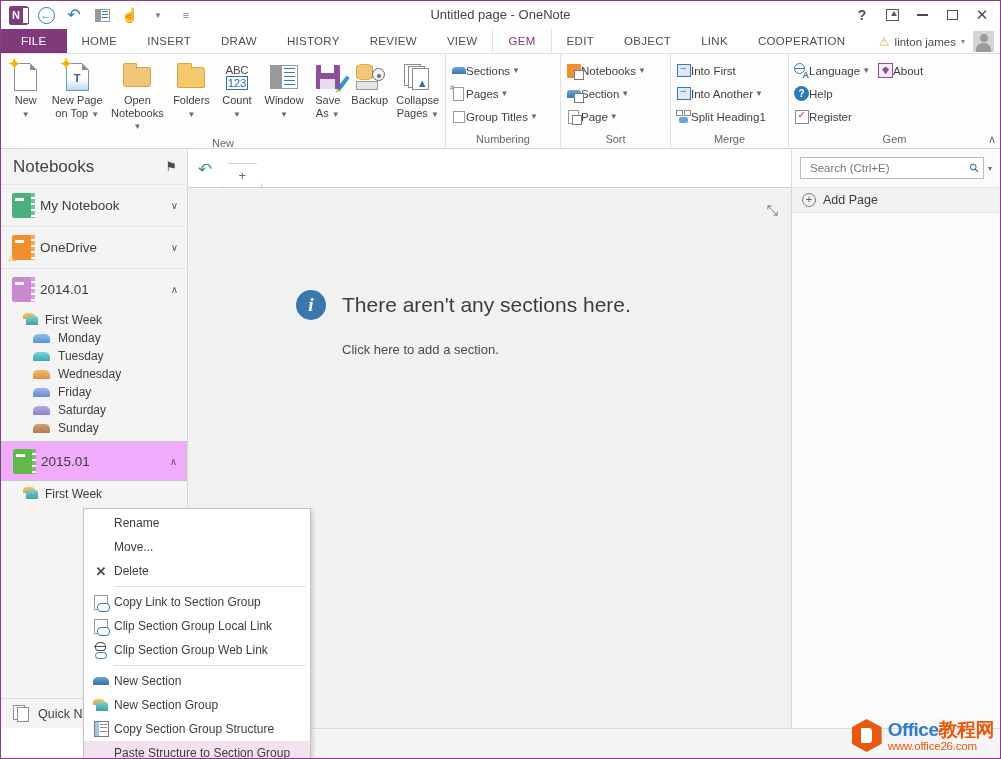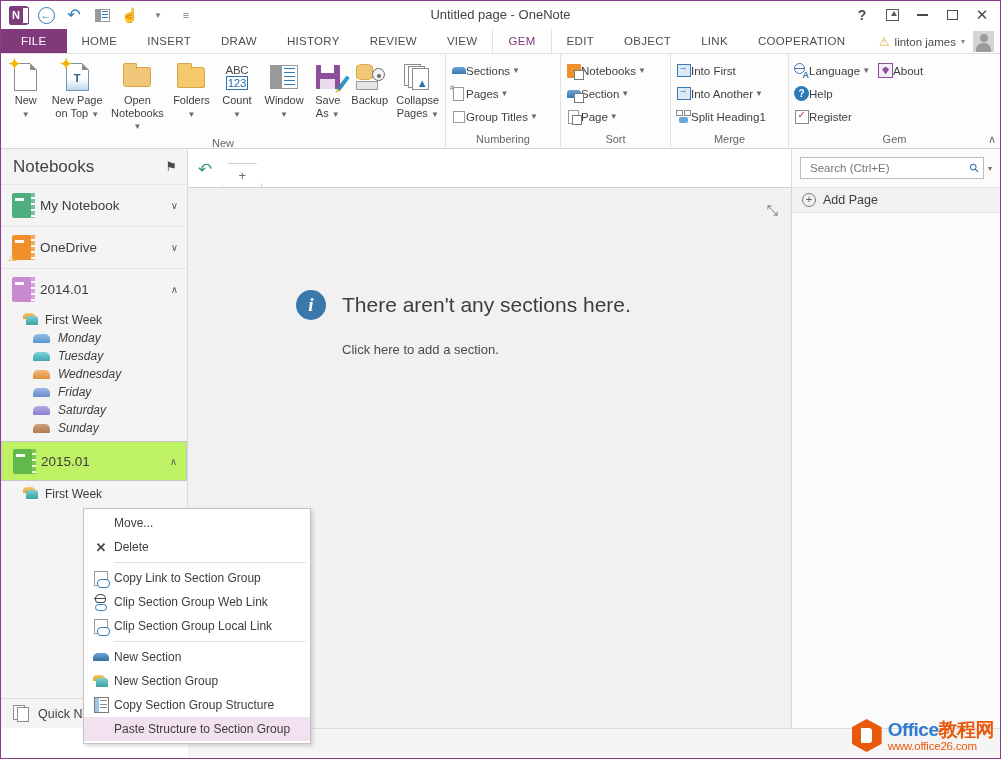--- a/index.html
+++ b/index.html
@@ -217,38 +217,38 @@
   .nav-head {
     height: 35px; display:flex; align-items:center; justify-content:space-between;
     padding: 0 10px 0 12px; background:#f4f4f4;
   }
   .nav-head .t { font-size:17px; color:#444; }
   .pin { color:#4a4a4a; font-size:13px; cursor:default; transform: rotate(0deg);}
   .nb-row {
     height: 42px; display:flex; align-items:center; gap:9px; padding:0 9px 0 11px;
     border-top:1px solid #e6e6e6; cursor:default;
   }
-  .nb-row.selected { background:#bef264; border:1px solid #c6c6c6; height:40px;}
+  .nb-row.selected { background:#f0abfc; border:1px solid #c6c6c6; height:40px;}
   .nb-ico { width:19px;height:25px;position:relative;border-radius:2px 1px 1px 2px;}
   .nb-ico::after{content:"";position:absolute;left:3px;top:5px;width:9px;height:3px;background:#fff;opacity:.95;}
   .nb-ico::before{content:"";position:absolute;right:-4px;top:0;width:4px;height:25px;
     background:repeating-linear-gradient(currentColor 0 4px, #ffffff 4px 6px);opacity:.75;}
   .nb-name{flex:1;font-size:13.5px;color:#3d3d3d;}
   .nb-caret{font-size:10px;color:#5a5a5a;}
   .nb-warn{position:absolute;left:-4px;bottom:-3px;color:#e8a33d;font-size:10px;}
 
   .grp-row {
     height: 19px; display:flex; align-items:center; gap:7px; padding-left:22px; cursor:default;
   }
   .grp-row .lbl{font-size:12px;color:#3d3d3d;}
   .grp-ico{width:15px;height:13px;position:relative;flex:none;}
   .grp-ico::before{content:"";position:absolute;left:0;top:0;width:12px;height:6px;border-radius:4px 4px 0 0;background:linear-gradient(#f3c96b,#dba334);}
   .grp-ico::after{content:"";position:absolute;left:3px;top:3px;width:12px;height:9px;border-radius:3px 3px 1px 1px;background:linear-gradient(#7ecece,#3ea0a0);}
   .sec-row{
-    height: 18px; display:flex; align-items:center; gap:8px; padding-left:32px; cursor:default;font-style:italic;
+    height: 18px; display:flex; align-items:center; gap:8px; padding-left:32px; cursor:default;
   }
   .sec-row .lbl{font-size:12px;color:#3d3d3d;}
   .sec-ico{width:17px;height:9px;border-radius:5px 5px 1px 1px;flex:none;}
 
   .quicknotes{
     position:absolute; left:0; bottom:0; width:186px; height:30px;
     display:flex;align-items:center;gap:8px;padding-left:12px;
     border-top:1px solid #dcdcdc; background:#f4f4f4; cursor:default;
   }
   .qn-ico{position:relative;width:17px;height:18px;flex:none;}
@@ -767,49 +767,53 @@
       <span class="plus-circ">+</span>
       <span class="lbl">Add Page</span>
     </div>
   </div>
 
   <div class="statusbar"></div>
 
   <div class="ctxmenu">
     <div class="ctx-item">
       <span class="ctx-ico"></span>
+      <span class="ctx-lbl">Rename</span>
+    </div>
+    <div class="ctx-item">
+      <span class="ctx-ico"></span>
       <span class="ctx-lbl">Move...</span>
     </div>
     <div class="ctx-item">
       <span class="ctx-ico">
           <span class="x-ico">✕</span>
         </span>
       <span class="ctx-lbl">Delete</span>
     </div>
     <div class="ctx-sep"></div>
     <div class="ctx-item">
       <span class="ctx-ico">
           <span class="link-pg"></span>
         </span>
       <span class="ctx-lbl">Copy Link to Section Group</span>
+    </div>
+    <div class="ctx-item">
+      <span class="ctx-ico">
+          <span class="link-pg"></span>
+        </span>
+      <span class="ctx-lbl">Clip Section Group Local Link</span>
     </div>
     <div class="ctx-item">
       <span class="ctx-ico">
           <span class="web-ico">
             <span class="globe"></span>
             <span class="chain"></span>
           </span>
         </span>
       <span class="ctx-lbl">Clip Section Group Web Link</span>
-    </div>
-    <div class="ctx-item">
-      <span class="ctx-ico">
-          <span class="link-pg"></span>
-        </span>
-      <span class="ctx-lbl">Clip Section Group Local Link</span>
     </div>
     <div class="ctx-sep"></div>
     <div class="ctx-item">
       <span class="ctx-ico">
           <span style="width:16px;height:8px;border-radius:5px 5px 1px 1px;background:linear-gradient(#6ba4d8,#356f9f);display:block"></span>
         </span>
       <span class="ctx-lbl">New Section</span>
     </div>
     <div class="ctx-item">
       <span class="ctx-ico">

